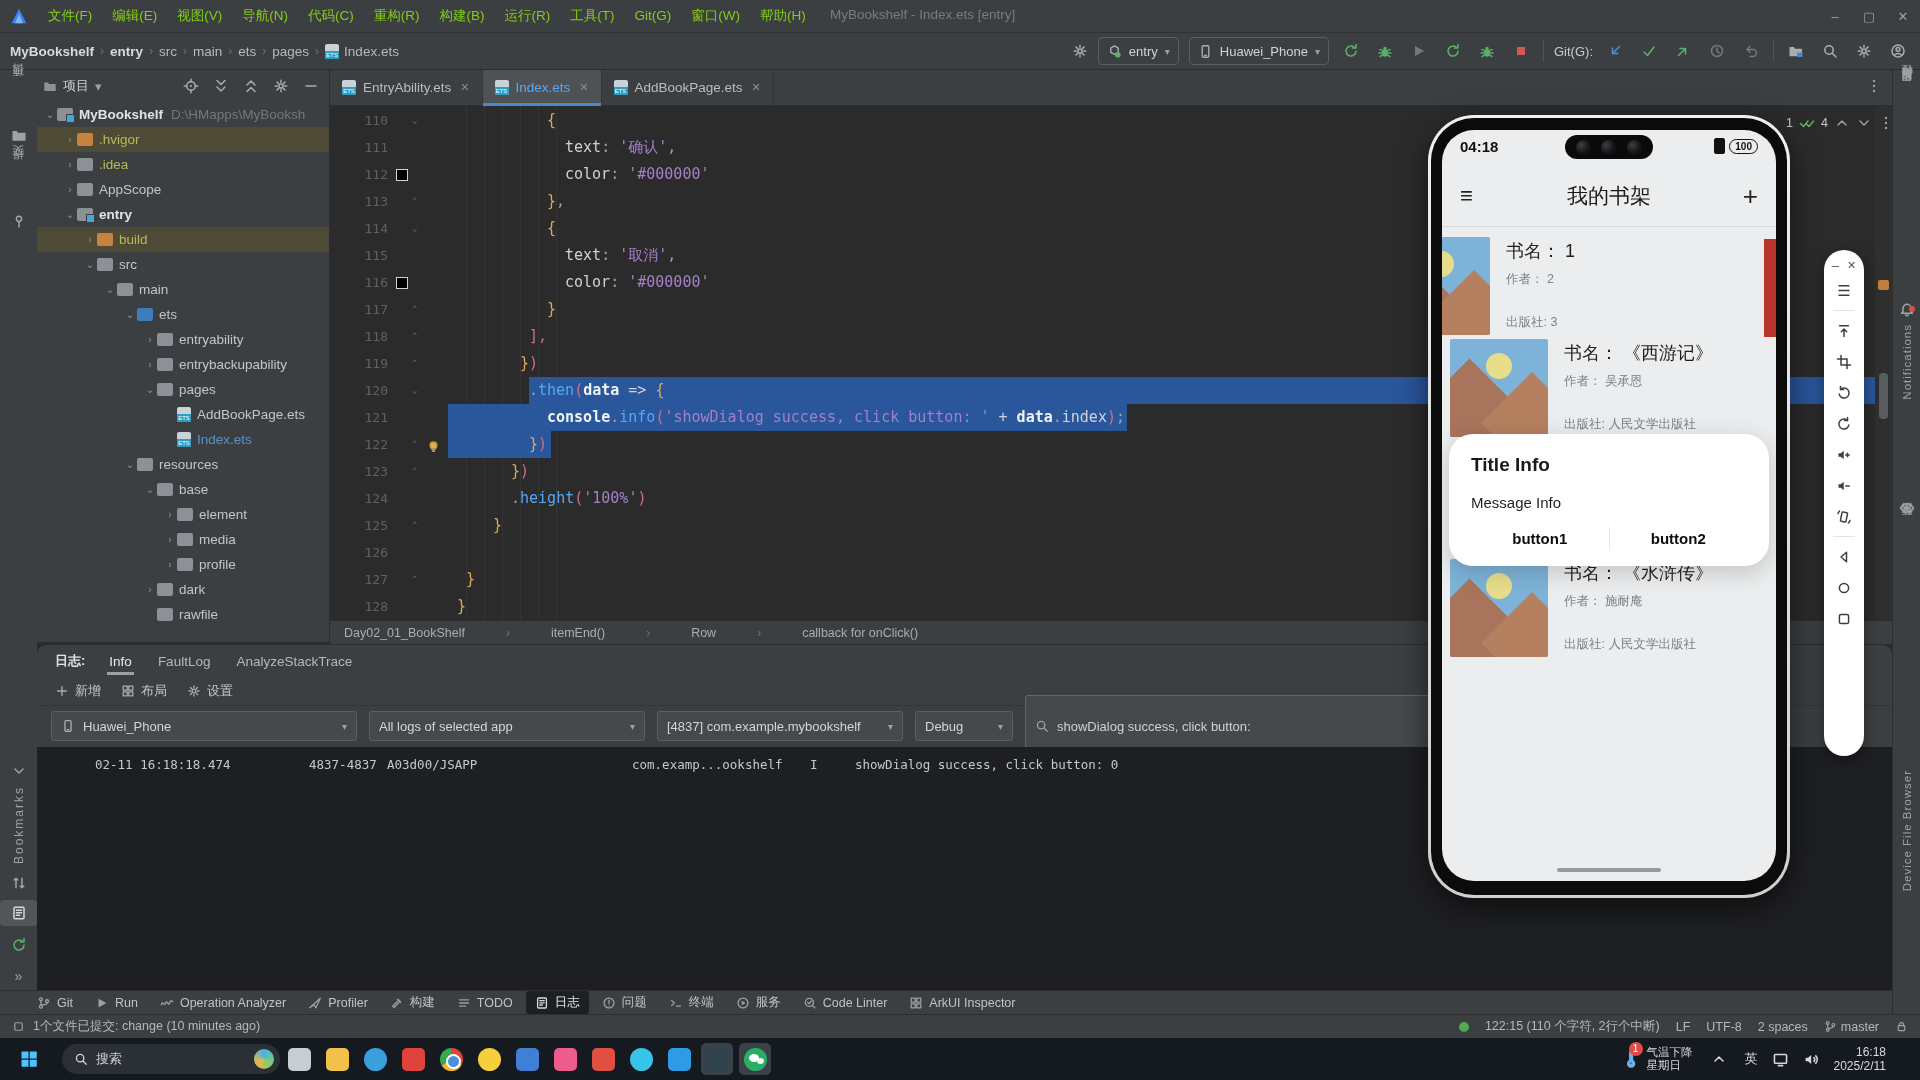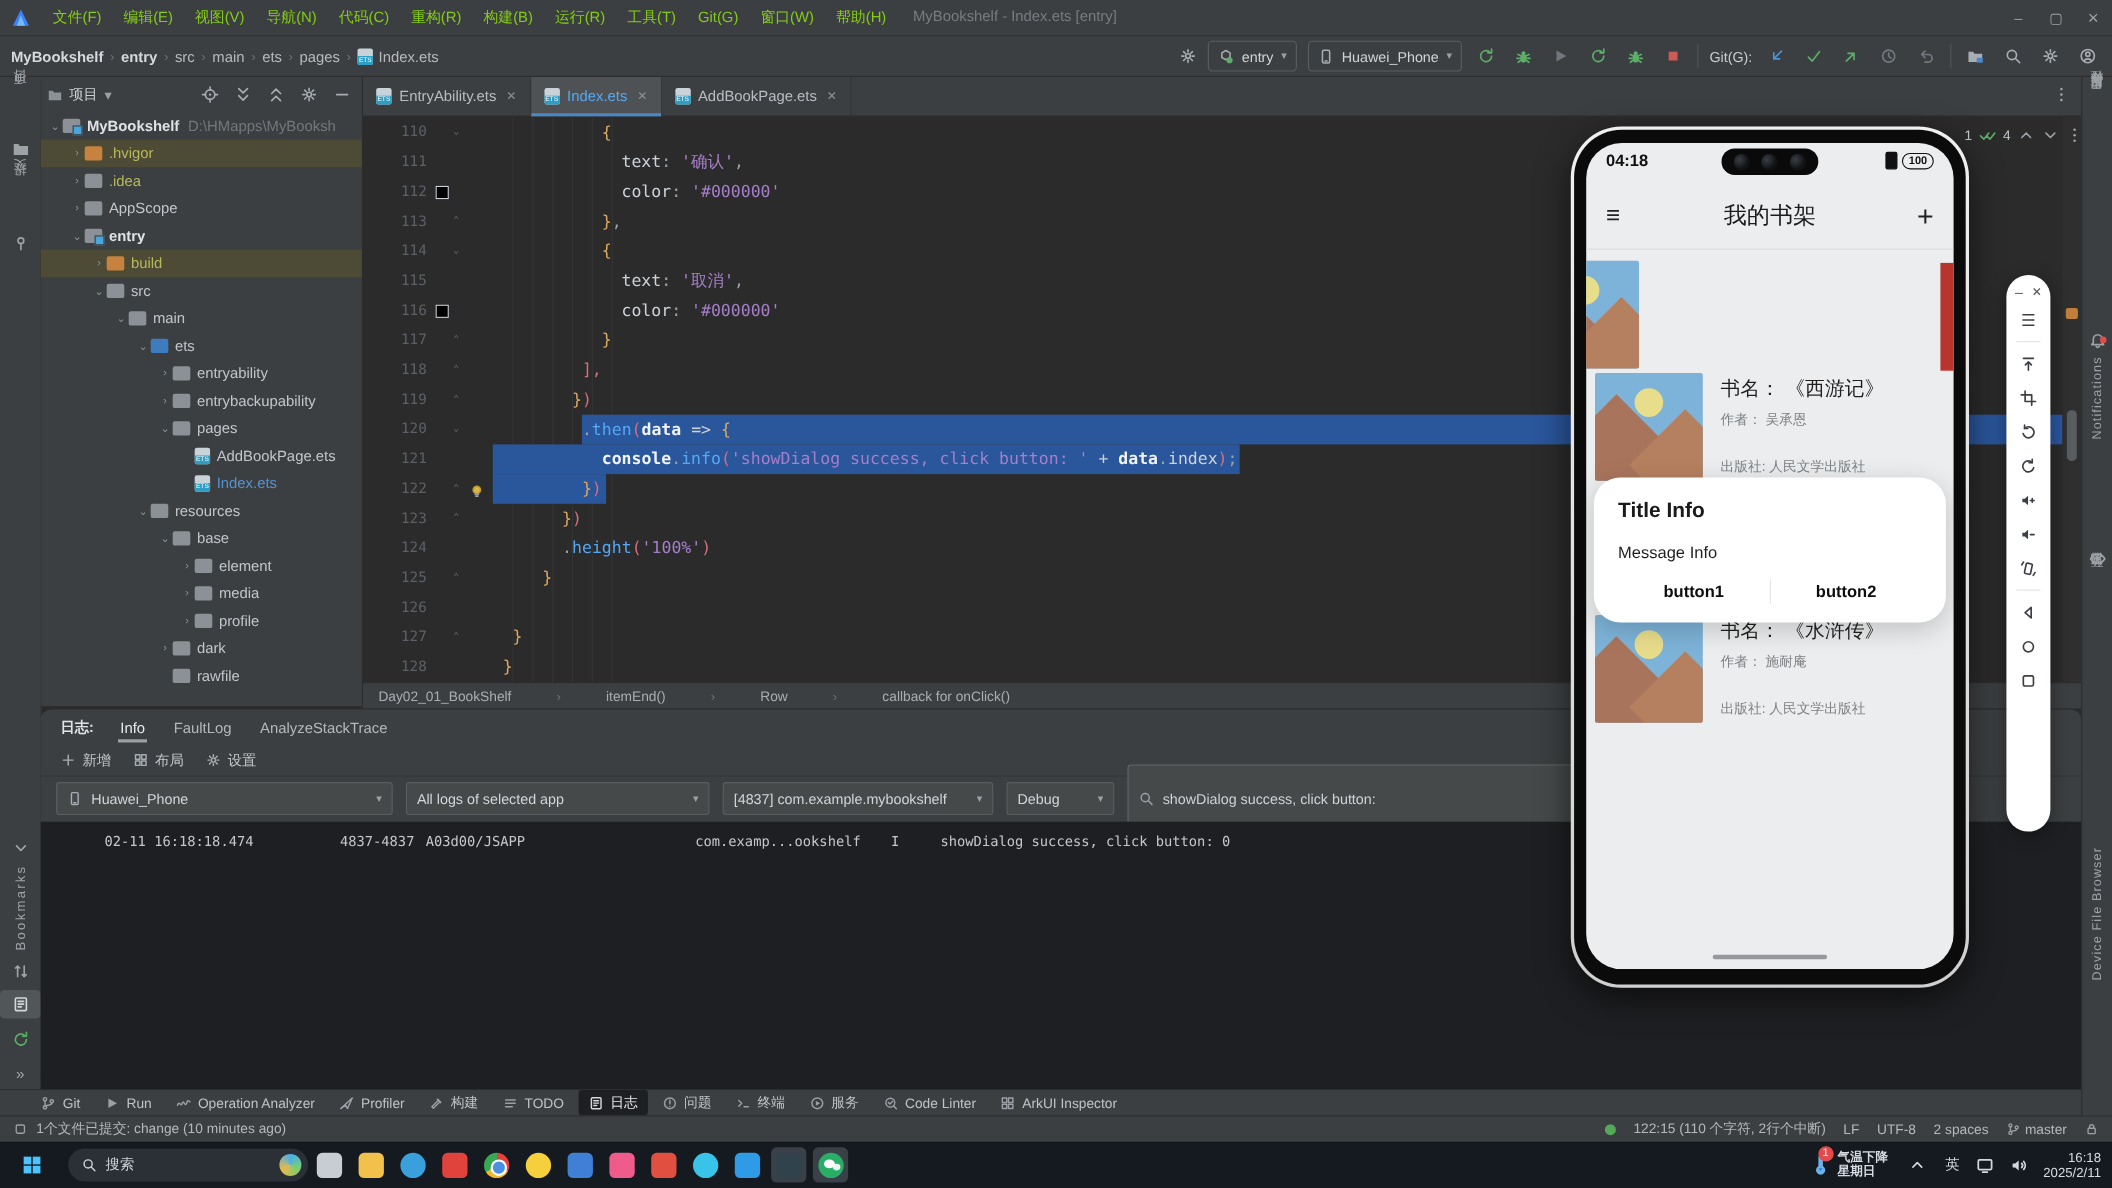--- a/index.html
+++ b/index.html
@@ -98,21 +98,21 @@
   .tb-app.boxed{background:#3a4048;}
   .app-sq{width:23px;height:23px;border-radius:5px;}
   .app-ci{width:23px;height:23px;border-radius:50%;}
   .chrome-ci{background:conic-gradient(#e5413c 0 33%,#f2b828 33% 66%,#37a853 66% 100%);position:relative;}
   .chrome-ci:after{content:"";position:absolute;left:6px;top:6px;width:11px;height:11px;border-radius:50%;background:#4a90e2;border:2px solid #fff;}
   .wechat-ci{background:#2aae67;position:relative;}
   .wechat-ci:after{content:"";position:absolute;left:5px;top:6px;width:10px;height:8px;border-radius:50%;background:#fff;}
   .wechat-ci:before{content:"";position:absolute;right:3px;top:10px;width:7px;height:6px;border-radius:50%;background:#e9f7ef;}
   #tb-tray{margin-left:auto;display:flex;align-items:center;gap:14px;color:#d4d8dc;}
   #tb-weather{display:flex;align-items:center;gap:6px;position:relative;}
-  #tb-weather .wtxt{font-size:11.5px;line-height:13px;color:#d8dbdf;font-weight:bold;}
+  #tb-weather .wtxt{font-size:11.5px;line-height:13px;color:#d8dbdf;}
   #tb-weather .badge{position:absolute;left:8px;top:-4px;background:#e34b4b;color:#fff;border-radius:50%;width:14px;height:14px;font-size:10px;line-height:14px;text-align:center;}
   #tb-clock{text-align:right;font-size:12px;line-height:14px;color:#d8dbdf;}
   
   #right-strip{left:1892px;top:70px;width:28px;height:944px;background:#3c3f41;border-left:1px solid #2d2d2d;}
   #right-strip .strip-label{font-size:11.5px;letter-spacing:1px;}
   
   #phone{left:1428px;top:115px;width:362px;height:783px;border-radius:46px;background:linear-gradient(#f0f0f0,#cfcfcf);box-shadow:0 10px 30px rgba(0,0,0,.55);z-index:40;}
   #bezel{position:absolute;inset:3px;border-radius:43px;background:#0b0b0c;}
   #screen{position:absolute;left:14px;top:15px;right:14px;bottom:17px;border-radius:32px;background:#ebedee;overflow:hidden;}
   #cam-pill{position:absolute;left:50%;top:5px;transform:translateX(-50%);width:88px;height:24px;background:#0a0a0a;border-radius:13px;display:flex;align-items:center;justify-content:space-around;padding:0 6px;box-sizing:border-box;}
@@ -986,21 +986,21 @@
             <rect x="2.3" y="3.3" width="11.4" height="8.2" rx="1"></rect>
             <path d="M6 13.8h4"></path>
           </svg>
         </span>
         <span class="icon" style="color: rgb(212, 216, 220);">
           <svg width="17" height="17" viewBox="0 0 16 16" fill="none" stroke="currentColor" stroke-width="1.5" stroke-linecap="round" stroke-linejoin="round">
             <path d="M2.5 6.3v3.4h2.2l3 2.6V3.7l-3 2.6z" fill="currentColor" stroke="none"></path>
             <path d="M10.3 6.2a2.8 2.8 0 0 1 0 3.6M12 4.6a5.2 5.2 0 0 1 0 6.8"></path>
           </svg>
         </span>
-        <span id="tb-clock" style="margin-right: 0;">
+        <span id="tb-clock" style="margin-right: 24px;">
           <div>16:18</div>
           <div>2025/2/11</div>
         </span>
       </span>
     </div>
   <div id="right-strip" class="abs">
       <div class="abs" style="left: 0px; top: 14px; width: 28px; display: flex; flex-direction: column; align-items: center; gap: 6px;">
         <span class="strip-label">应用与服务体检</span>
       </div>
       <div class="abs" style="left: 0px; top: 232px; width: 28px; display: flex; flex-direction: column; align-items: center; gap: 6px;">
@@ -1047,20 +1047,25 @@
         <span id="ph-menu">≡</span>
         <span id="ph-add">+</span>
       </div>
       <div id="ph-div"></div>
       <div id="ph-books">
           <div class="book" style="top: 107px; left: -50px;">
             <div class="thumb">
               <div class="sun"></div>
               <div class="m1"></div>
               <div class="m2"></div>
+            </div>
+            <div class="binfo">
+              <div class="btitle">书名： 1</div>
+              <div class="bauthor">作者： 2</div>
+              <div class="bpub">出版社: 3</div>
             </div>
             <div class="del-btn" style="right: -54px;">删除</div>
           </div>
           <div class="book" style="top: 209px;">
             <div class="thumb">
               <div class="sun"></div>
               <div class="m1"></div>
               <div class="m2"></div>
             </div>
             <div class="binfo">

